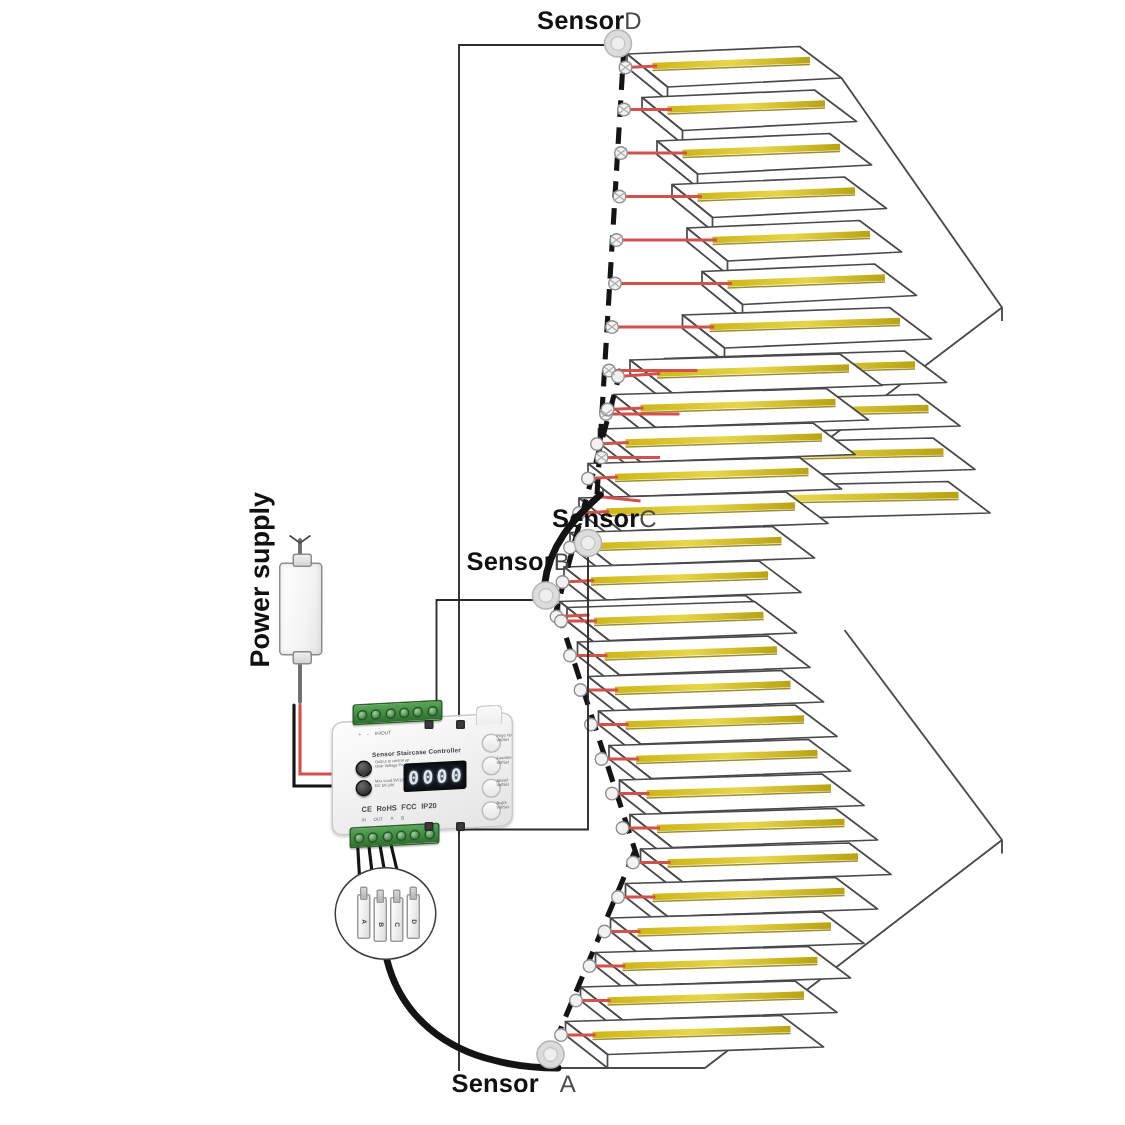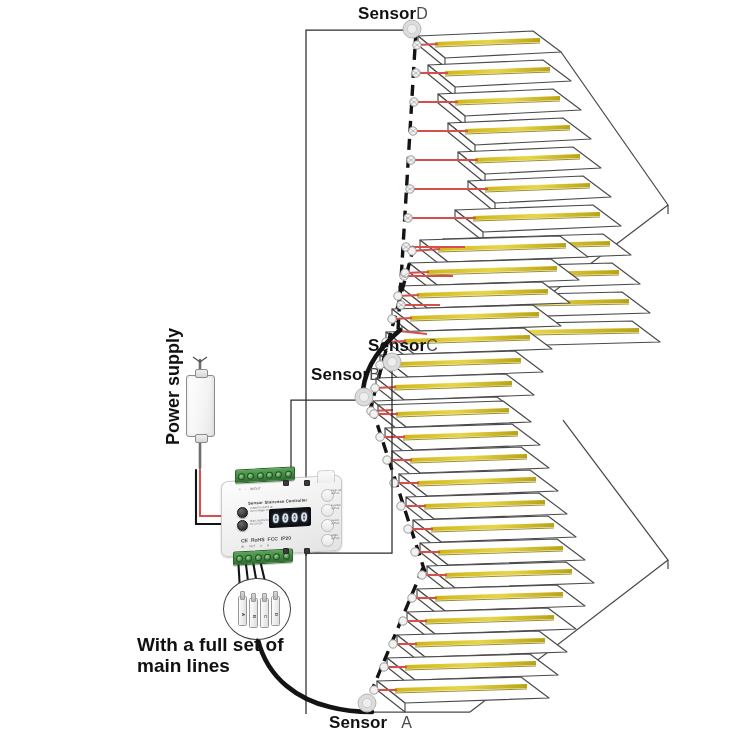--- a/index.html
+++ b/index.html
@@ -613,22 +613,18 @@
   </div>
 
   <div class="lbl lbl-sensor" style="left:368px;top:336px;">
     <span>Sensor</span><span class="sfx">C</span>
   </div>
 
   <div class="lbl lbl-sensor" style="left:311px;top:365px;">
     <span>Sensor</span><span class="sfx">B</span>
   </div>
 
-  <div class="lbl lbl-sensor" style="left:329px;top:713px;">
+  <div class="lbl lbl-sensor" style="left:301px;top:713px;">
     <span>Sensor</span><span class="sfx" style="margin-left:14px;">A</span>
   </div>
 
-  <div class="lbl lbl-main" style="left:137px;top:634px;">
-    <div>With a full set of</div>
-    <div>main lines</div>
-  </div>
 
 </div>
 
 </body></html>

